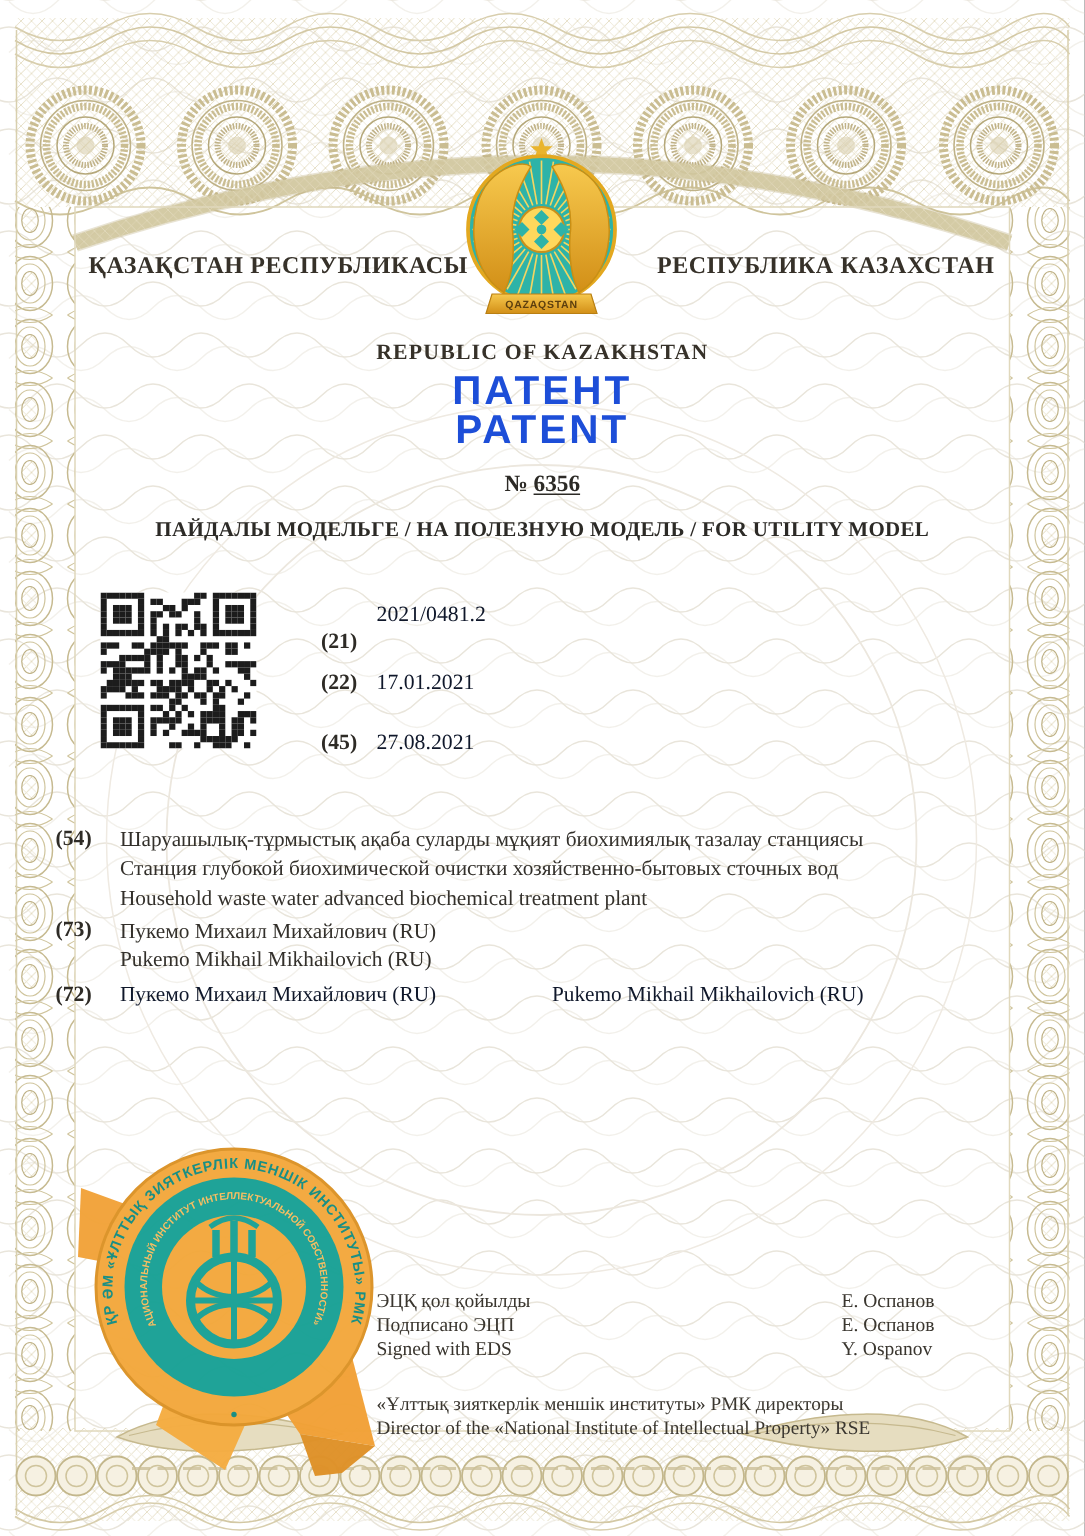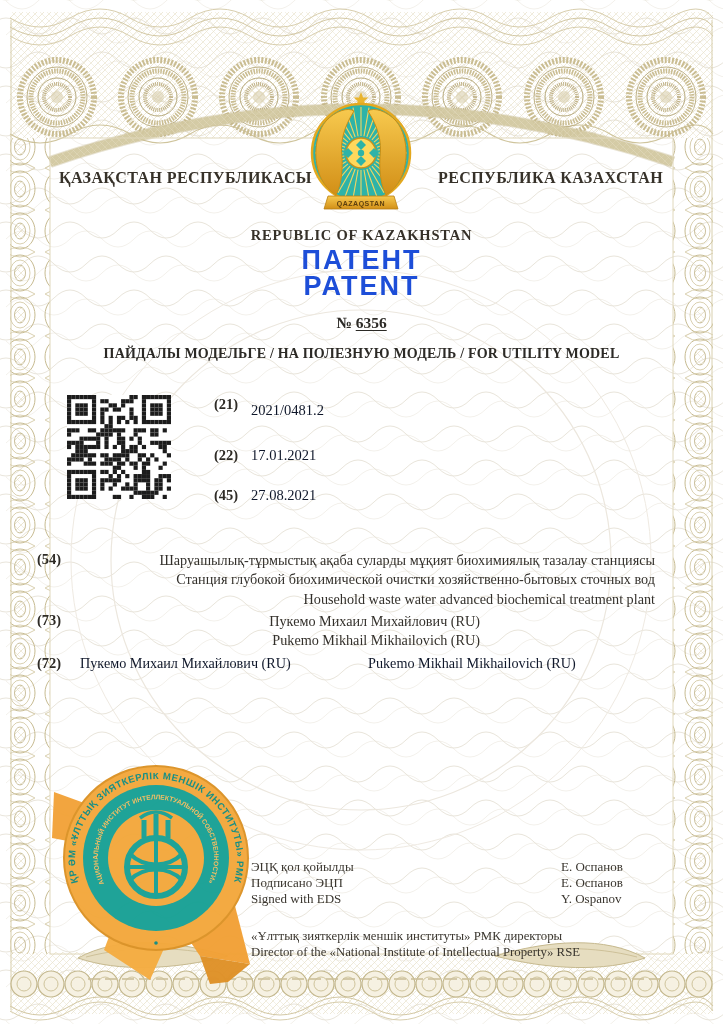--- a/index.html
+++ b/index.html
@@ -14,21 +14,21 @@
   .hdr-right{right:60px;}
   .center-line{left:0;width:723px;text-align:center;}
   .republic-en{top:227px;font-size:14.5px;font-weight:bold;letter-spacing:0.8px;color:#363129;}
   .big-title{top:247px;font-family:"Liberation Sans","DejaVu Sans",sans-serif;
     font-weight:bold;font-size:27px;line-height:26px;letter-spacing:2px;color:#1d4ed8;}
   .number-line{top:314px;font-size:15.5px;font-weight:bold;color:#2c2a26;}
   .number-line .num{text-decoration:underline;text-underline-offset:2px;}
   .subtitle{top:346px;font-size:14px;font-weight:bold;letter-spacing:0.2px;color:#2c2a26;}
   .fcode{font-weight:bold;font-size:14.5px;color:#2e2b26;}
   .fval{font-size:14.5px;color:#0f172a;}
-  .f54-lines div, .f73-lines div{font-size:14.2px;line-height:19.3px;text-align:right;}
+  .f54-lines div, .f73-lines div{font-size:14.2px;line-height:19.3px;}
   .sig-row{position:relative;height:16px;font-size:13px;line-height:16px;color:#3a362f;}
   .sig-row .val{position:absolute;left:310px;top:0;}
   .director div{font-size:12.8px;line-height:15.9px;color:#3a362f;}
   .qr-box{left:67px;top:395px;width:104px;height:104px;background:#fff;}
 </style>
 </head>
 <body>
 
 <div class="page">
 
@@ -605,21 +605,21 @@
         <rect x="44" y="96" width="4" height="4"></rect>
         <rect x="48" y="96" width="4" height="4"></rect>
         <rect x="60" y="96" width="4" height="4"></rect>
         <rect x="72" y="96" width="4" height="4"></rect>
         <rect x="76" y="96" width="4" height="4"></rect>
         <rect x="80" y="96" width="4" height="4"></rect>
         <rect x="92" y="96" width="4" height="4"></rect>
       </svg>
   </div>
 
-  <div class="abs fcode" style="left:214px;top:396px">(21)</div>
+  <div class="abs fcode" style="left:214px;top:420px">(21)</div>
   <div class="abs fval" style="left:251px;top:402px">2021/0481.2</div>
   <div class="abs fcode" style="left:214px;top:447px">(22)</div>
   <div class="abs fval" style="left:251px;top:447px">17.01.2021</div>
   <div class="abs fcode" style="left:214px;top:487px">(45)</div>
   <div class="abs fval" style="left:251px;top:487px">27.08.2021</div>
 
   <div class="abs fcode" style="left:37px;top:551px">(54)</div>
   <div class="abs f54-lines" style="left:80px;top:551px;width:575px">
     <div>Шаруашылық-тұрмыстық ақаба суларды мұқият биохимиялық тазалау станциясы</div>
     <div>Станция глубокой биохимической очистки хозяйственно-бытовых сточных вод</div>

